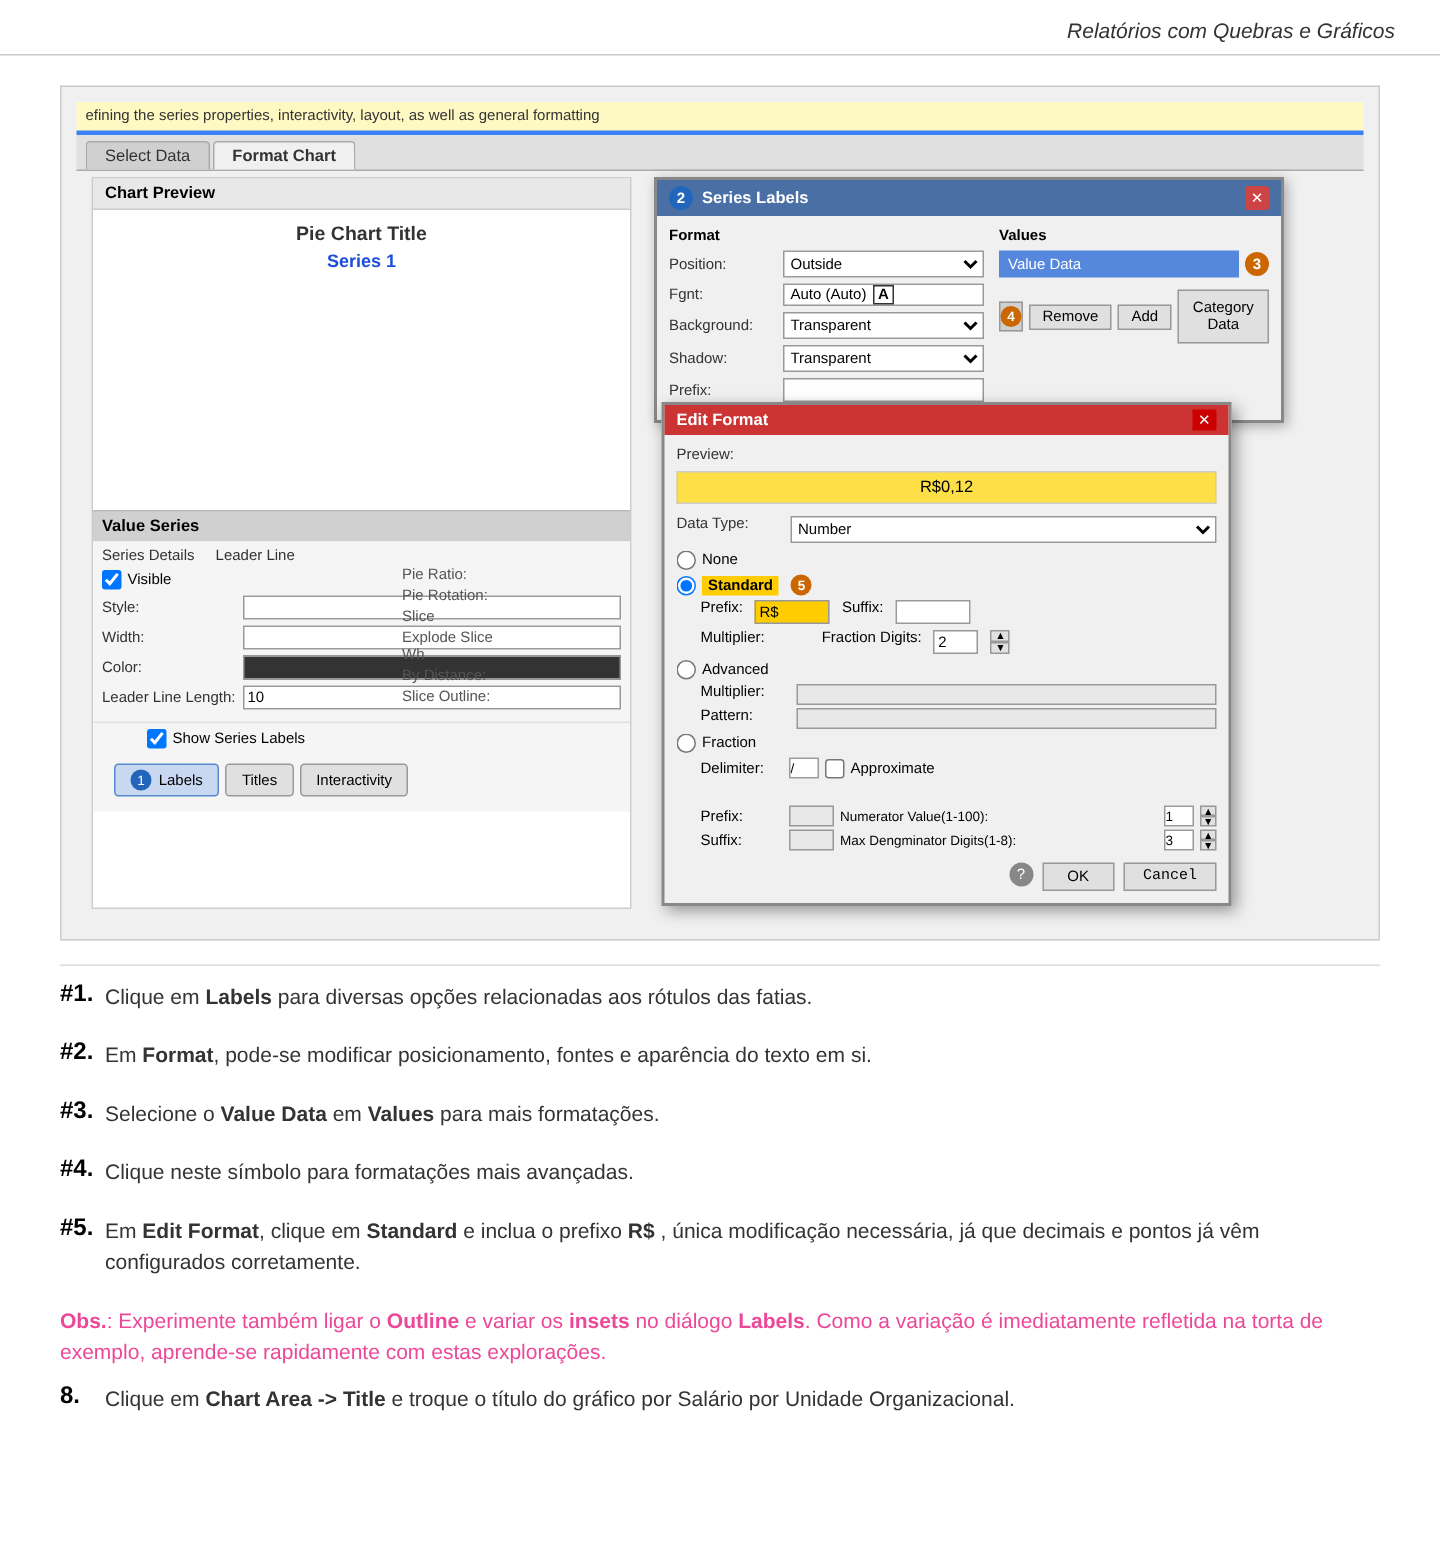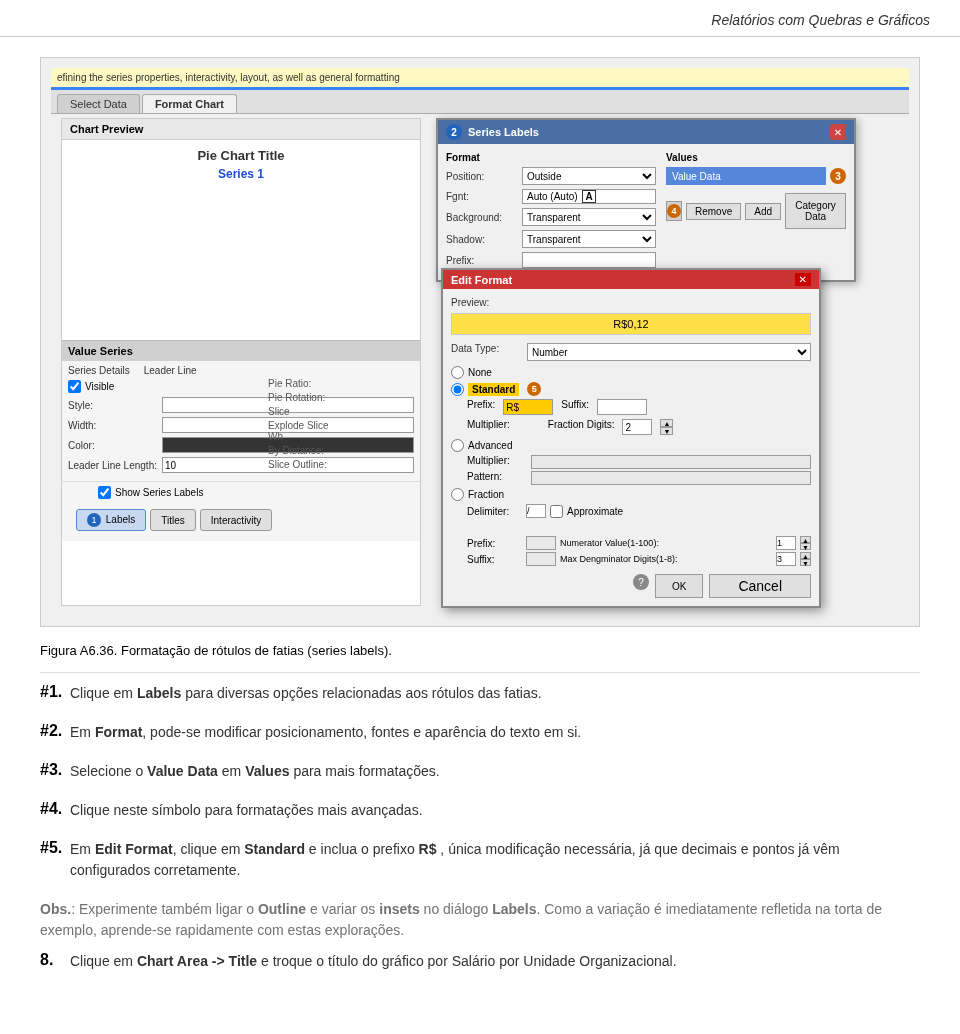--- a/index.html
+++ b/index.html
@@ -396,25 +396,26 @@
 
     .ef-ok-btn {
       padding: 3px 16px;
       font-size: 10px;
       background: #e0e0e0;
       border: 1px solid #999;
       cursor: pointer;
     }
 
     .ef-cancel-btn {
-      padding: 3px 28px;
-      font-size: 14px;
+      padding: 3px 12px;
+      font-size: 10px;
       background: #e0e0e0;
       border: 1px solid #999;
       cursor: pointer;
+      font-family: Liberation Mono, monospace;
     }
 
     .help-icon {
       width: 16px;
       height: 16px;
       border-radius: 50%;
       background: #888;
       color: white;
       font-size: 10px;
       display: inline-flex;
@@ -446,21 +447,21 @@
       margin-bottom: 8px;
     }
 
     .item-number {
       font-weight: bold;
       min-width: 24px;
     }
 
     .obs-text {
       font-size: 14px;
-      color: #737373;
+      color: #ec4899;
       line-height: 1.5;
       margin-bottom: 10px;
     }
 
     .right-col-form {
       position: absolute;
       top: 310px;
       left: 200px;
       font-size: 10px;
       margin-left: 17px;
@@ -754,23 +755,20 @@
             <span class="help-icon">?</span>
             <button class="ef-ok-btn">OK</button>
             <button class="ef-cancel-btn">Cancel</button>
           </div>
         </div>
       </div>
 
     </div>
   </div>
 
-  <div class="figure-caption">
-    <span>Figura A6.36. Formatação de rótulos de fatias (series labels).</span>
-  </div>
 
   <hr class="divider-line">
 
   <div>
 
     <div class="numbered-item">
       <span class="item-number">#1.</span>
       <span class="body-text">
         Clique em <strong>Labels</strong> para diversas opções relacionadas aos rótulos das fatias.
       </span>

